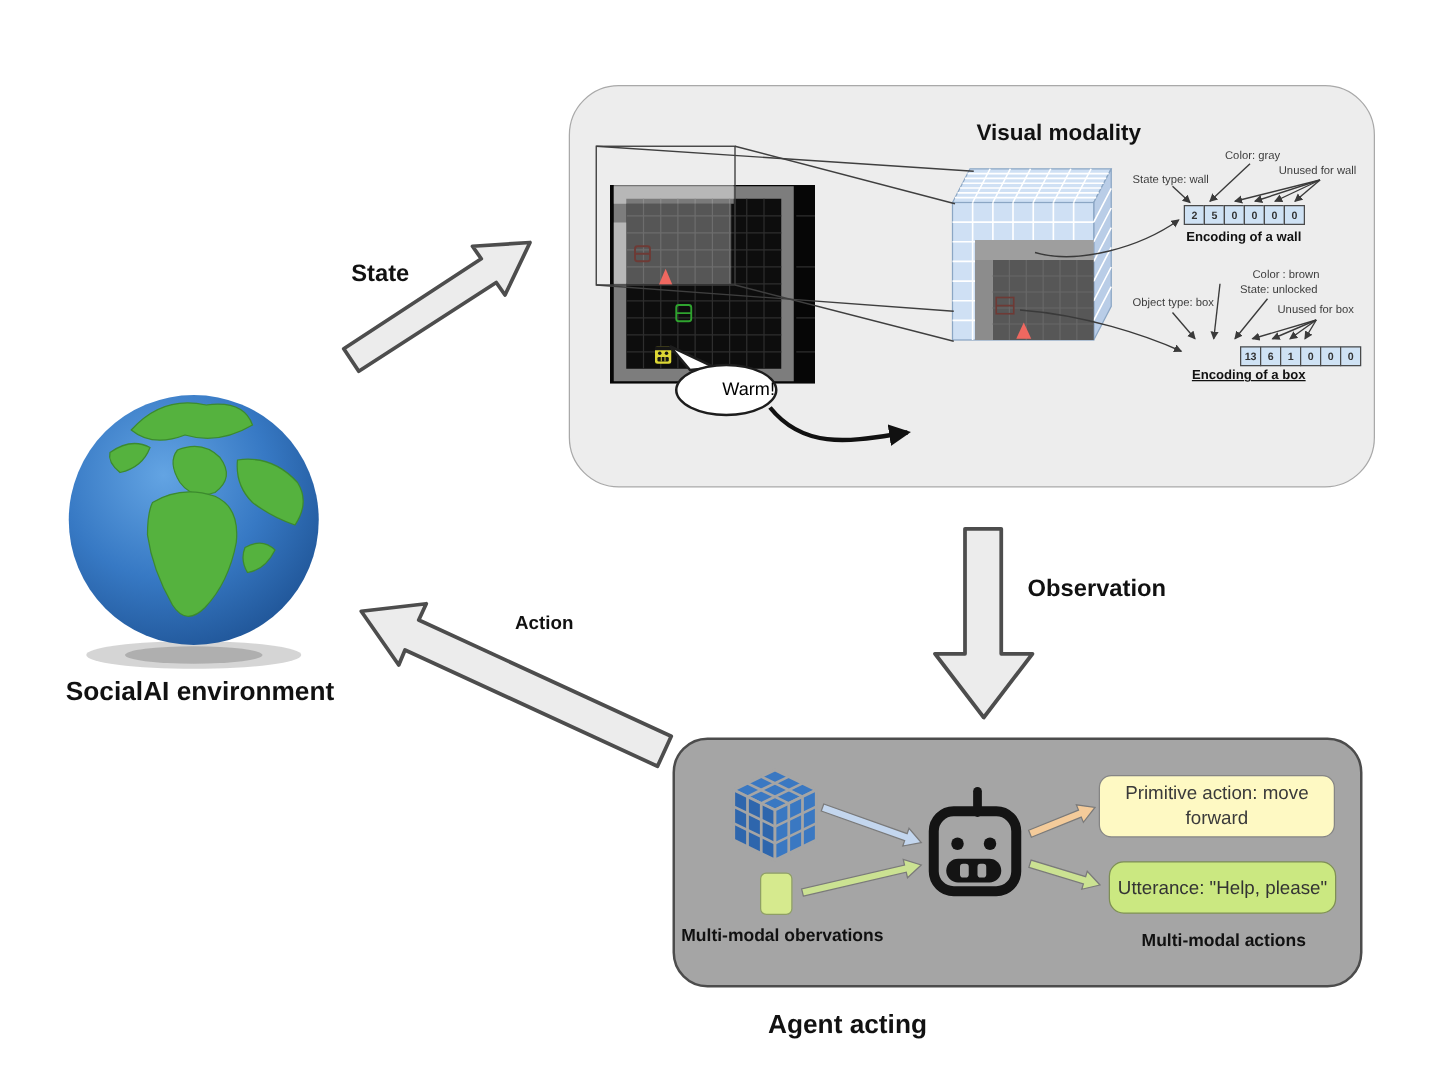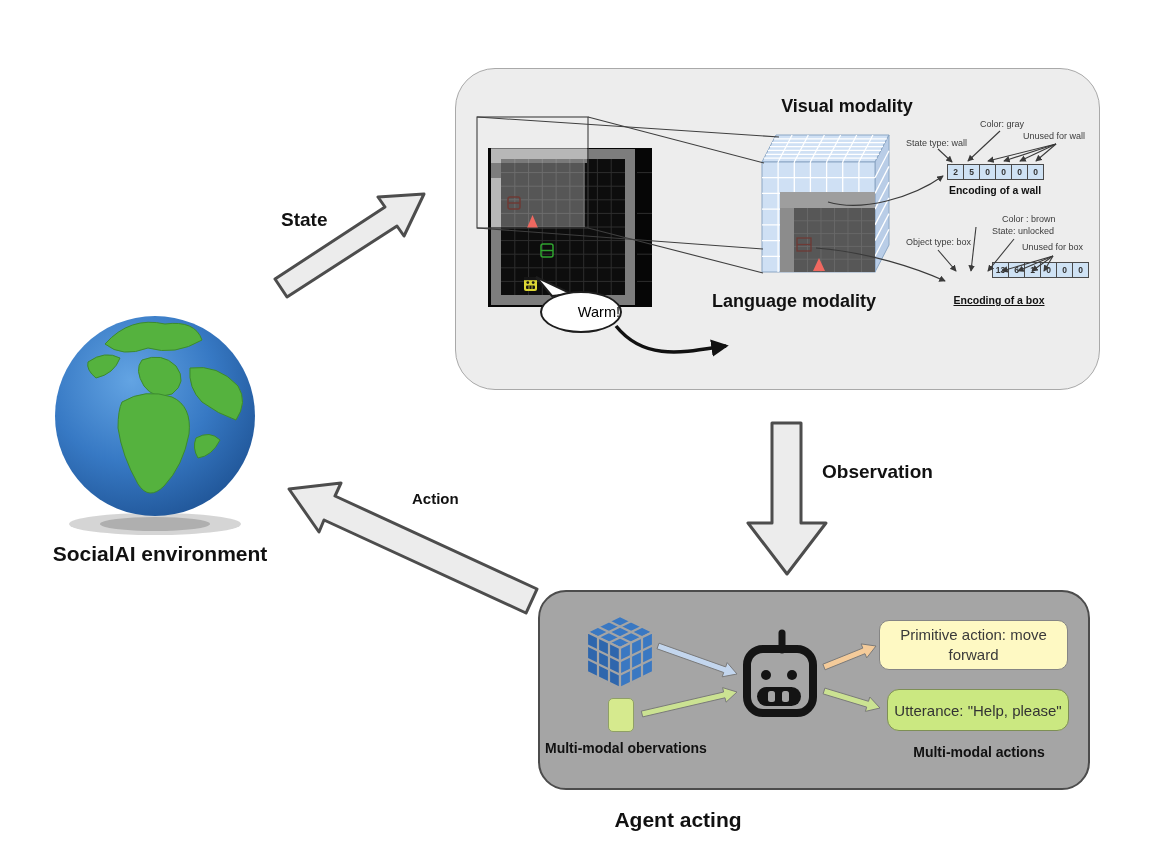--- a/index.html
+++ b/index.html
@@ -38,21 +38,20 @@
 </head>
 <body>
 
 <div id="stage">
 
 
   <div class="panel" id="encoding-panel"></div>
   <div class="panel" id="agent-panel"></div>
 
   <div class="lbl" style="left:757px;top:96px;width:180px;text-align:center;font-size:18px;">Visual modality</div>
-  <div class="lbl" style="left:698px;top:291px;width:192px;text-align:center;font-size:18px;">Language modality</div>
 
   <svg class="gfx" style="left:488px;top:148px;" width="164" height="159" viewBox="0 0 164 159">
     <rect x="0" y="0" width="164" height="159" fill="#060606"></rect>
     <rect x="3" y="1" width="144" height="156" fill="#7d7d7d"></rect>
     <rect x="13" y="11" width="124" height="136" fill="#0d0d0d"></rect>
     <g stroke="#2e2e2e" stroke-width="1">
       <line x1="26.8" y1="11" x2="26.8" y2="147"></line>
         <line x1="40.6" y1="11" x2="40.6" y2="147"></line>
       <line x1="54.3" y1="11" x2="54.3" y2="147"></line>
         <line x1="68.1" y1="11" x2="68.1" y2="147"></line>
@@ -168,21 +167,21 @@
     <span>0</span>
     <span>0</span>
     <span>0</span>
   </div>
   <div class="caption" style="left:946px;top:184px;width:98px;">Encoding of a wall</div>
 
   <div class="tiny" style="left:954px;top:214px;margin-left:48px;">Color : brown</div>
   <div class="tiny" style="left:992px;top:226px;">State: unlocked</div>
   <div class="tiny" style="left:906px;top:237px;">Object type: box</div>
   <div class="tiny" style="left:1022px;top:242px;">Unused for box</div>
-  <div class="cellrow" style="left:952px;top:262px;padding-left:41px;">
+  <div class="cellrow" style="left:952px;top:277px;padding-left:41px;">
     <span>13</span>
     <span>6</span>
     <span>1</span>
     <span>0</span>
     <span>0</span>
     <span>0</span>
   </div>
   <div class="caption" style="left:950px;top:294px;width:98px;text-decoration:underline;">Encoding of a box</div>
 
   <div id="speech-bubble">

